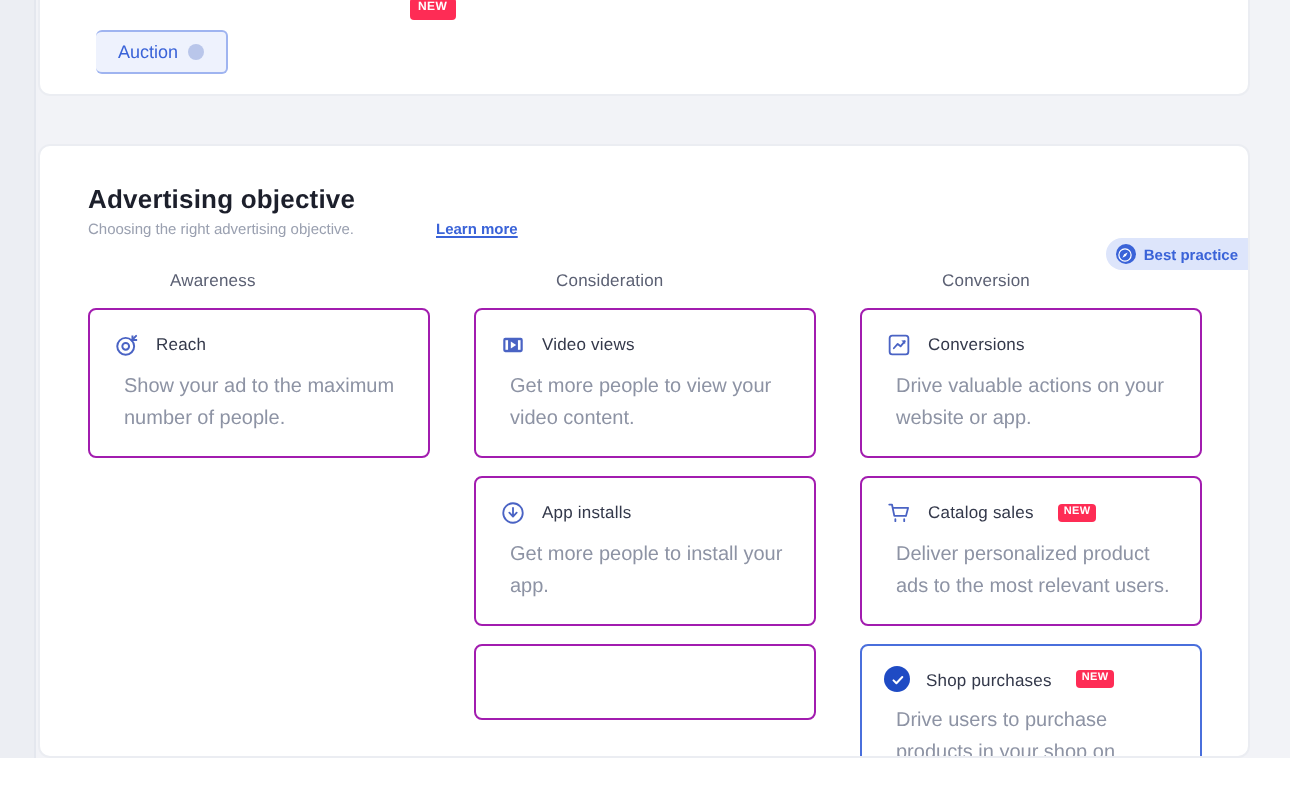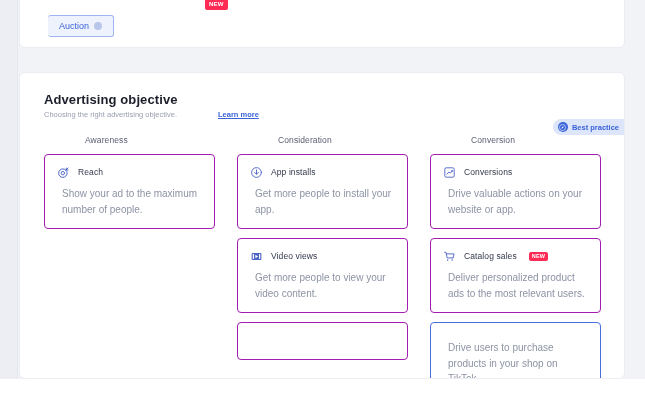--- a/index.html
+++ b/index.html
@@ -308,46 +308,46 @@
         </div>
       </div>
 
       <div class="col">
         <div class="col-head">Consideration</div>
 
 
         <div class="card">
           <div class="card-head">
             <span class="card-icon">
-              <svg width="13" height="13" viewBox="0 0 20 20" fill="none" stroke="#4a63c4" stroke-width="1.4" stroke-linecap="round" stroke-linejoin="round">
-                <circle cx="10" cy="10" r="7.5"></circle>
-                <path d="M10 6 L10 12.5 M7.2 9.8 L10 12.7 L12.8 9.8"></path>
-              </svg>
-            </span>
-            <span class="card-title">App installs</span>
-          </div>
-          <div class="card-desc">Get more people to install your app.</div>
-        </div>
-
-        <div class="card">
-          <div class="card-head">
-            <span class="card-icon">
               <svg width="13" height="13" viewBox="0 0 20 20">
                 <rect x="2.5" y="4.5" width="15" height="11" rx="1.6" fill="#4a63c4"></rect>
                 <rect x="4.2" y="6.3" width="2" height="7.4" fill="#ffffff"></rect>
                 <rect x="13.8" y="6.3" width="2" height="7.4" fill="#ffffff"></rect>
                 <polygon points="8.3,7.3 12.4,10 8.3,12.7" fill="#ffffff"></polygon>
               </svg>
             </span>
             <span class="card-title">Video views</span>
           </div>
           <div class="card-desc">Get more people to view your video content.</div>
         </div>
 
         <div class="card">
+          <div class="card-head">
+            <span class="card-icon">
+              <svg width="13" height="13" viewBox="0 0 20 20" fill="none" stroke="#4a63c4" stroke-width="1.4" stroke-linecap="round" stroke-linejoin="round">
+                <circle cx="10" cy="10" r="7.5"></circle>
+                <path d="M10 6 L10 12.5 M7.2 9.8 L10 12.7 L12.8 9.8"></path>
+              </svg>
+            </span>
+            <span class="card-title">App installs</span>
+          </div>
+          <div class="card-desc">Get more people to install your app.</div>
+        </div>
+
+        <div class="card">
           
         </div>
       </div>
 
       <div class="col">
         <div class="col-head">Conversion</div>
 
         <div class="card">
           <div class="card-head">
             <span class="card-icon">
@@ -371,19 +371,28 @@
                 <path d="M7.2 14.8 L7.2 16.3 M14 14.8 L14 16.3"></path>
               </svg>
             </span>
             <span class="card-title">Catalog sales</span>
             <span class="new-badge title-row-badge">NEW</span>
           </div>
           <div class="card-desc">Deliver personalized product ads to the most relevant users.</div>
         </div>
 
         <div class="card selected">
+          <div class="card-head">
+            <span class="check-dot">
+              <svg width="8" height="8" viewBox="0 0 16 16">
+                <path d="M3.5 8.4 L6.4 11.2 L12.3 5" fill="none" stroke="#ffffff" stroke-width="2" stroke-linecap="round" stroke-linejoin="round"></path>
+              </svg>
+            </span>
+            <span class="card-title">Shop purchases</span>
+            <span class="new-badge title-row-badge">NEW</span>
+          </div>
           <div class="card-desc">Drive users to purchase products in your shop on TikTok.</div>
         </div>
       </div>
 
     </div>
   </div>
 </div>
 
 </body></html>

